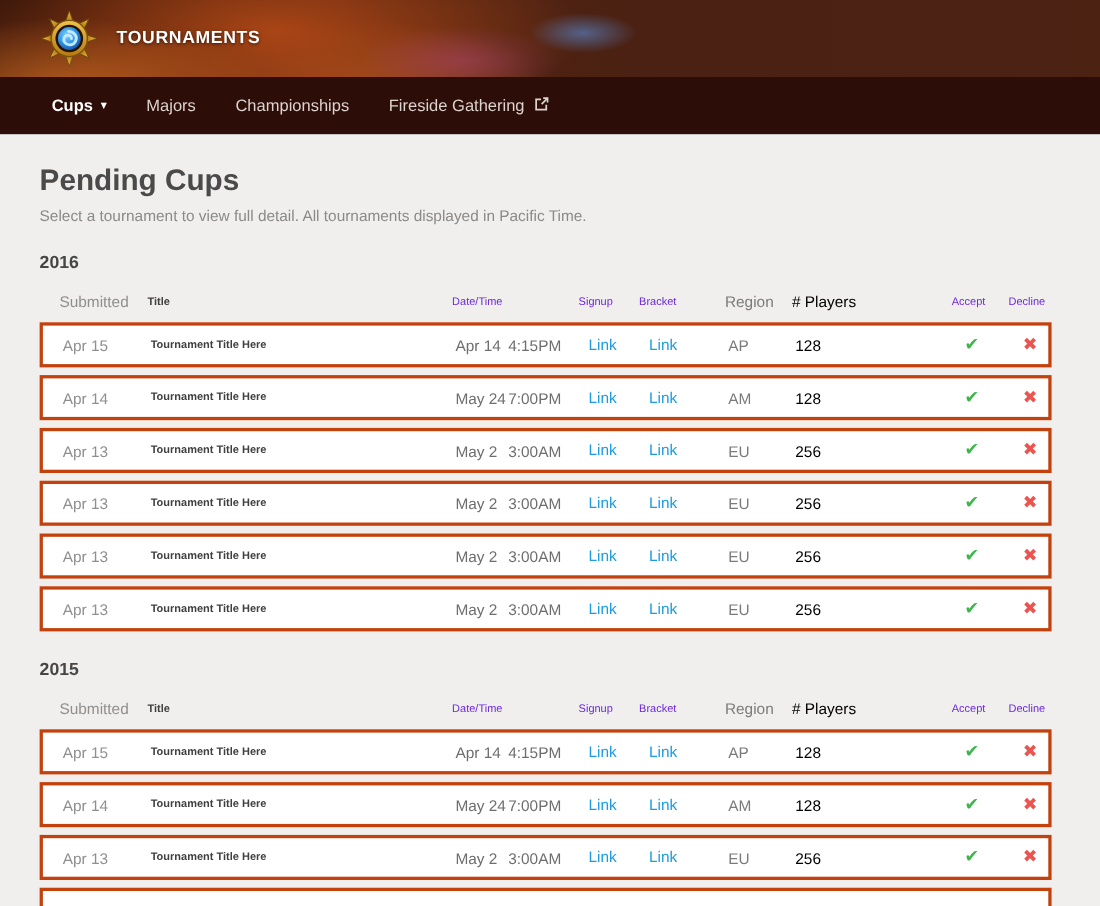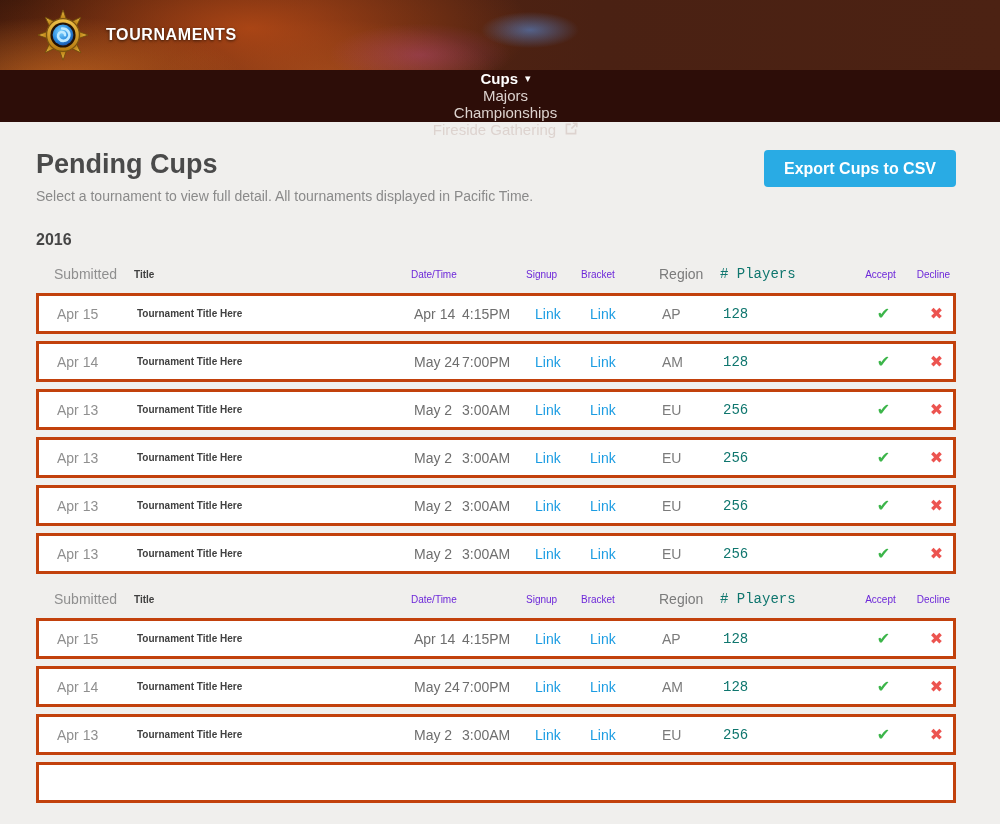--- a/index.html
+++ b/index.html
@@ -39,21 +39,20 @@
     text-shadow: 0 1px 3px rgba(0,0,0,.65);
   }
 
   
   nav {
     height: 52px;
     background: #2d0d08;
     display: flex;
     align-items: center;
     padding-left: 47px;
-    flex-direction: column;
   }
   .nav-item {
     display: flex;
     align-items: center;
     gap: 7px;
     color: #ddd3cf;
     font-size: 15px;
     margin-right: 36px;
     cursor: pointer;
     white-space: nowrap;
@@ -126,21 +125,21 @@
   .c-title { font-size: 10px; font-weight: bold; color: #404040; }
   .c-date, .c-time { font-size: 14px; color: #6e6e6e; white-space: nowrap; }
   .c-signup a, .c-bracket a {
     font-size: 14px;
     color: #1b9ce2;
     text-decoration: none;
     padding-left: 6px;
     cursor: pointer;
   }
   .c-region { font-size: 14px; color: #7b7b7b; }
-  .c-players { font-size: 14px; color: #0f766e; font-family: Liberation Mono, monospace; }
+  .c-players { font-size: 14px; color: #000000; }
   .c-accept, .c-decline { text-align: center; }
   .mark {
     display: inline-block;
     font-size: 16px;
     font-weight: bold;
     line-height: 1;
     cursor: pointer;
   }
   .mark.check { color: #3cb54a; }
   .mark.cross { color: #ec5450; }
@@ -203,21 +202,20 @@
     </span>
   </div>
 </nav>
 
 <main>
   <div class="page-header">
     <div>
       <h1>Pending Cups</h1>
       <p class="subtitle">Select a tournament to view full detail. All tournaments displayed in Pacific Time.</p>
     </div>
-    <button class="export-btn">Export Cups to CSV</button>
   </div>
   <div id="sections">
   <section class="year-section">
     <h2 class="year">2016</h2>
     <div class="grid thead">
           <div class="th c-submitted">Submitted</div>
           <div class="th c-title">Title</div>
           <div class="th c-datetime">Date/Time</div>
           <div class="th c-signup">Signup</div>
           <div class="th c-bracket">Bracket</div>
@@ -301,20 +299,21 @@
     <div class="c-bracket"><a>Link</a></div>
     <div class="c-region">EU</div>
     <div class="c-players">256</div>
     <div class="c-accept"><span class="mark check">✔</span></div>
     <div class="c-decline"><span class="mark cross">✖</span></div>
   </div>
 </div>
   </section>
 
   <section class="year-section">
+    <h2 class="year">2015</h2>
     <div class="grid thead">
           <div class="th c-submitted">Submitted</div>
           <div class="th c-title">Title</div>
           <div class="th c-datetime">Date/Time</div>
           <div class="th c-signup">Signup</div>
           <div class="th c-bracket">Bracket</div>
           <div class="th c-region">Region</div>
           <div class="th c-players"># Players</div>
           <div class="th c-accept">Accept</div>
           <div class="th c-decline">Decline</div>

